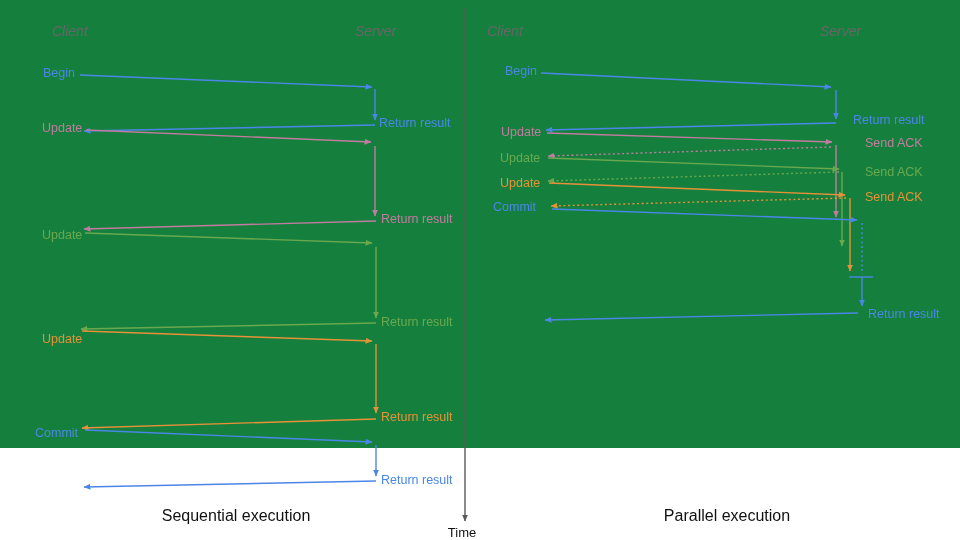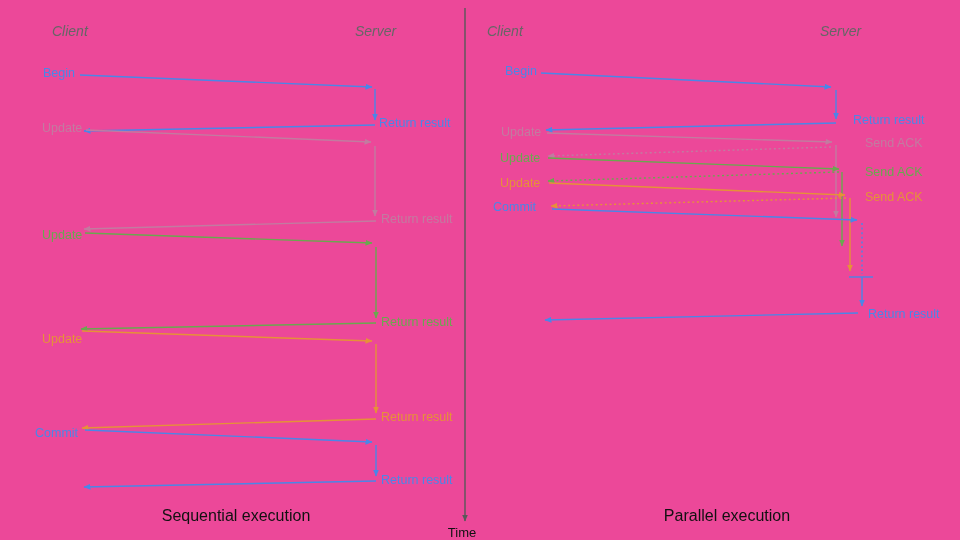--- a/index.html
+++ b/index.html
@@ -7,22 +7,22 @@
     padding: 0;
     background: #ffffff;
     width: 960px;
     height: 540px;
     overflow: hidden;
     font-family: "Liberation Sans", sans-serif;
   }
   .stage {
     position: relative;
     width: 960px;
-    height: 540px;
-    background: #ec4899;
+    height: 448px;
+    background: #15803d;
   }
   svg text {
     font-family: "Liberation Sans", sans-serif;
   }
 </style>
 </head>
 <body>
 
 <div class="stage">
   <svg id="diagram-svg" width="960" height="540" viewBox="0 0 960 540" xmlns="http://www.w3.org/2000/svg">

